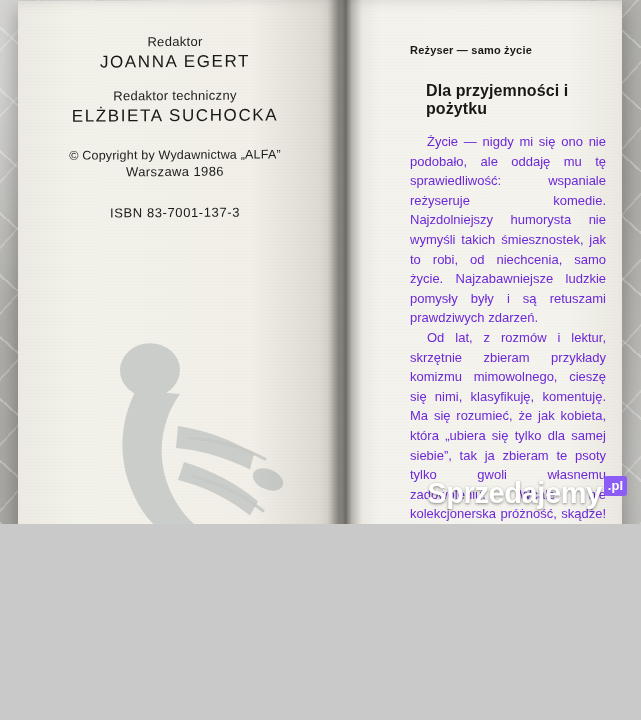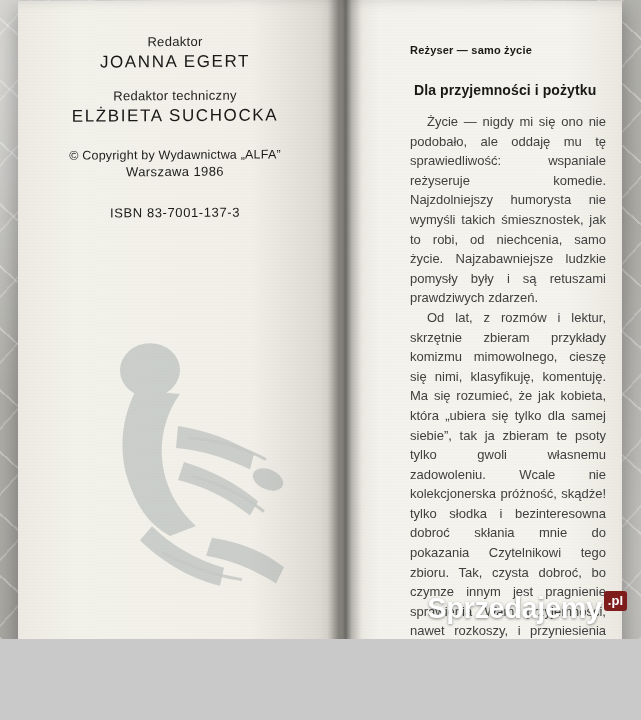--- a/index.html
+++ b/index.html
@@ -10,21 +10,21 @@
   body {
     width: 641px;
     height: 720px;
     overflow: hidden;
     font-family: "Liberation Sans", sans-serif;
   }
 
   #photo {
     position: relative;
     width: 641px;
-    height: 639px;
+    height: 524px;
     background: #b8b7b3;
     overflow: hidden;
   }
 
   
   .bg-quilt {
     position: absolute;
     inset: 0;
     background:
       radial-gradient(ellipse at 12% 8%, rgba(255,255,255,0.55), rgba(255,255,255,0) 42%),
@@ -152,32 +152,32 @@
     width: 196px;
     color: #191815;
   }
   .chapter-title {
     font-size: 11px;
     font-weight: bold;
     letter-spacing: 0.2px;
     margin: 0 0 26px 0;
   }
   .section-title {
-    font-size: 14px;
+    font-size: 16px;
     font-weight: bold;
     letter-spacing: 0.1px;
-    margin: 0 0 14px 4px;
+    margin: 0 0 14px 16px;
   }
   .para {
     font-size: 13px;
     line-height: 19.6px;
     text-align: justify;
     text-indent: 17px;
     margin: 0;
-    color: #404040;
+    color: #6d28d9;
     word-spacing: 0.2px;
   }
   .para + .para { margin-top: 0px; }
 
   .page-number {
     position: absolute;
     left: 575px;
     top: 662px;
     font-size: 13px;
     color: #1d1c19;
@@ -204,21 +204,21 @@
     font-size: 29px;
     font-weight: bold;
     color: #ffffff;
     text-shadow: 0 1px 3px rgba(0,0,0,0.45);
     letter-spacing: -0.4px;
   }
   .wm-pl {
     display: inline-block;
     margin-left: 2px;
     margin-bottom: 14px;
-    background: #7f1d1d;
+    background: #8b5cf6;
     color: #fff;
     font-size: 13px;
     line-height: 13px;
     padding: 3px 4px 4px 4px;
     border-radius: 3px;
     letter-spacing: 0px;
     text-shadow: none;
   }
 </style>
 </head>

